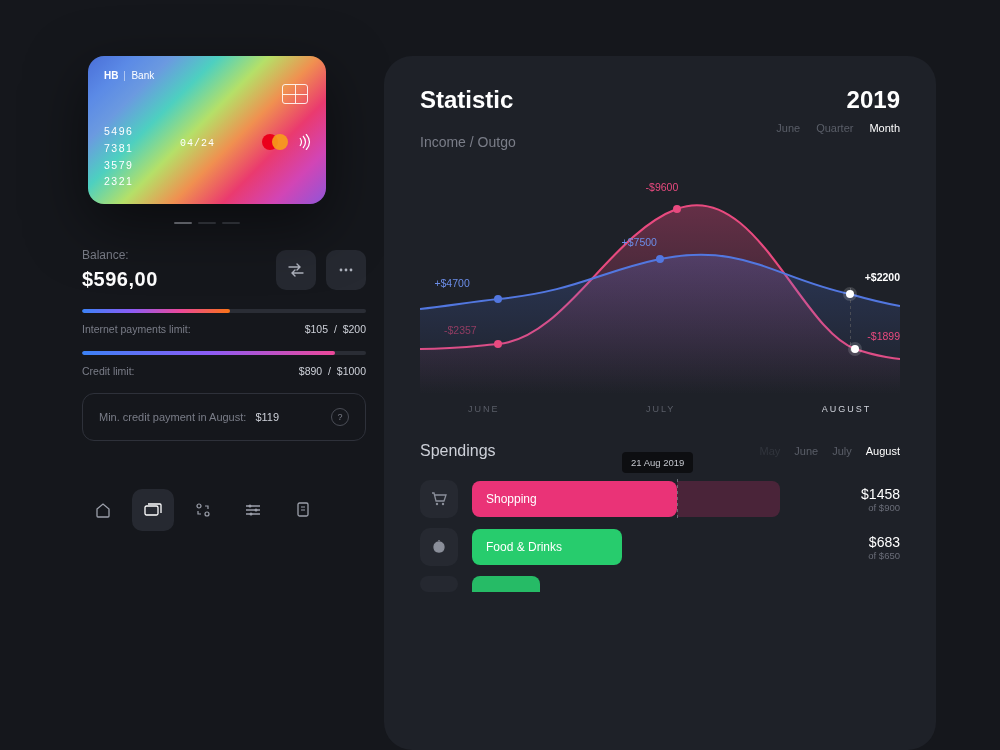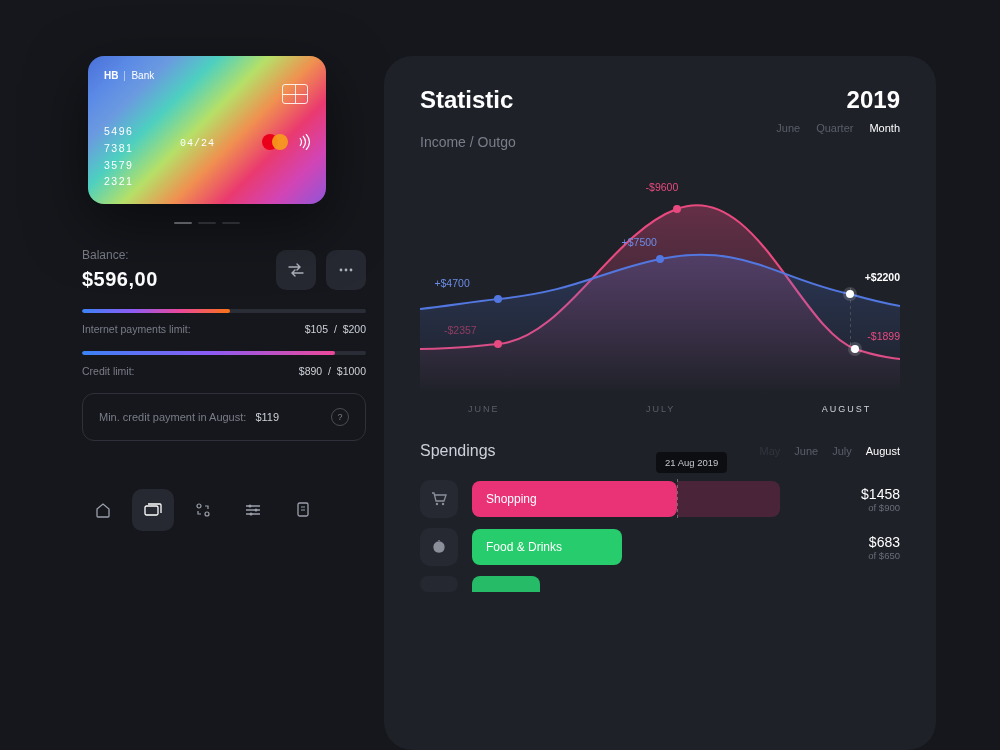--- a/index.html
+++ b/index.html
@@ -279,21 +279,21 @@
         <div class="spendings-title">Spendings</div>
         <div class="month-tabs">
           <span style="opacity:0.3;">May</span>
           <span>June</span>
           <span>July</span>
           <span class="active">August</span>
         </div>
       </div>
 
       <div style="position:relative; margin-top:20px;">
-        <div class="date-badge" style="left:236px; top:-28px;">21 Aug 2019</div>
+        <div class="date-badge" style="left:202px; top:-28px;">21 Aug 2019</div>
 
         <div class="spending-row">
           <div class="spending-icon">
             <svg width="16" height="14" viewBox="0 0 16 14">
                 <path d="M1 1h2l2 8h8l2-6H4" stroke="currentColor" stroke-width="1.3" fill="none"></path>
                 <circle cx="6" cy="12" r="1.2" fill="currentColor"></circle>
                 <circle cx="12" cy="12" r="1.2" fill="currentColor"></circle>
               </svg>
           </div>
           <div class="spending-bar-wrap">

